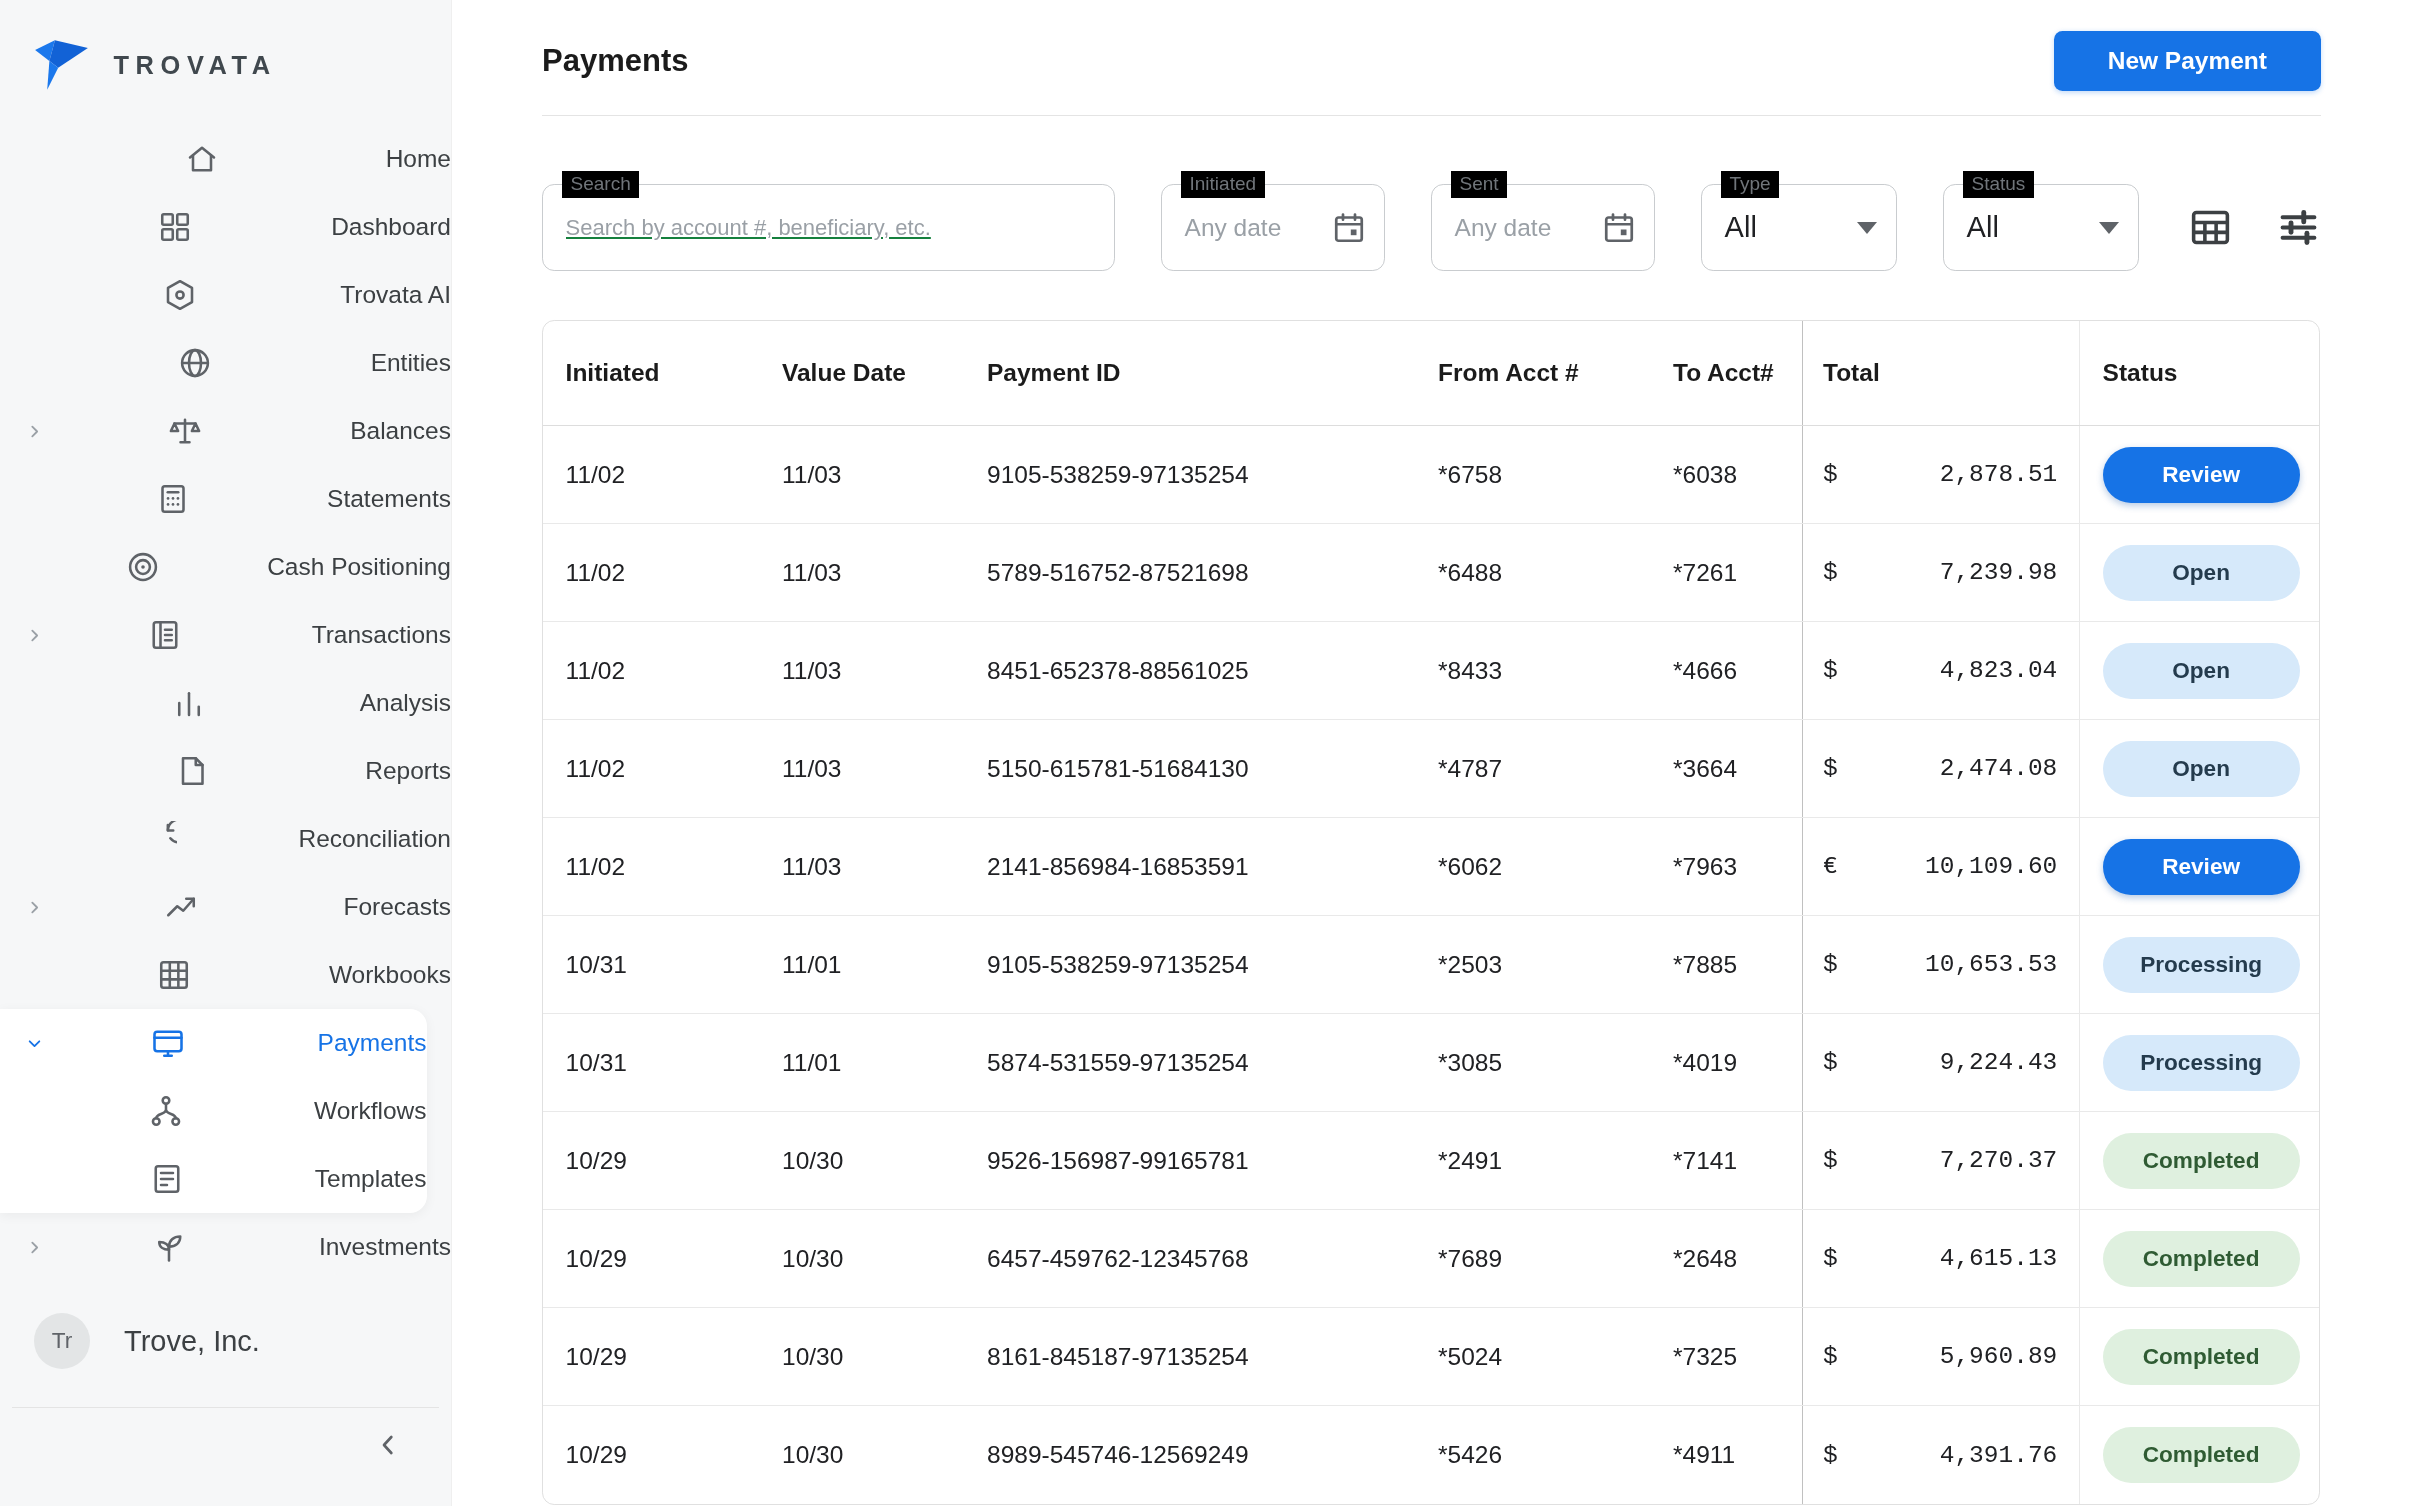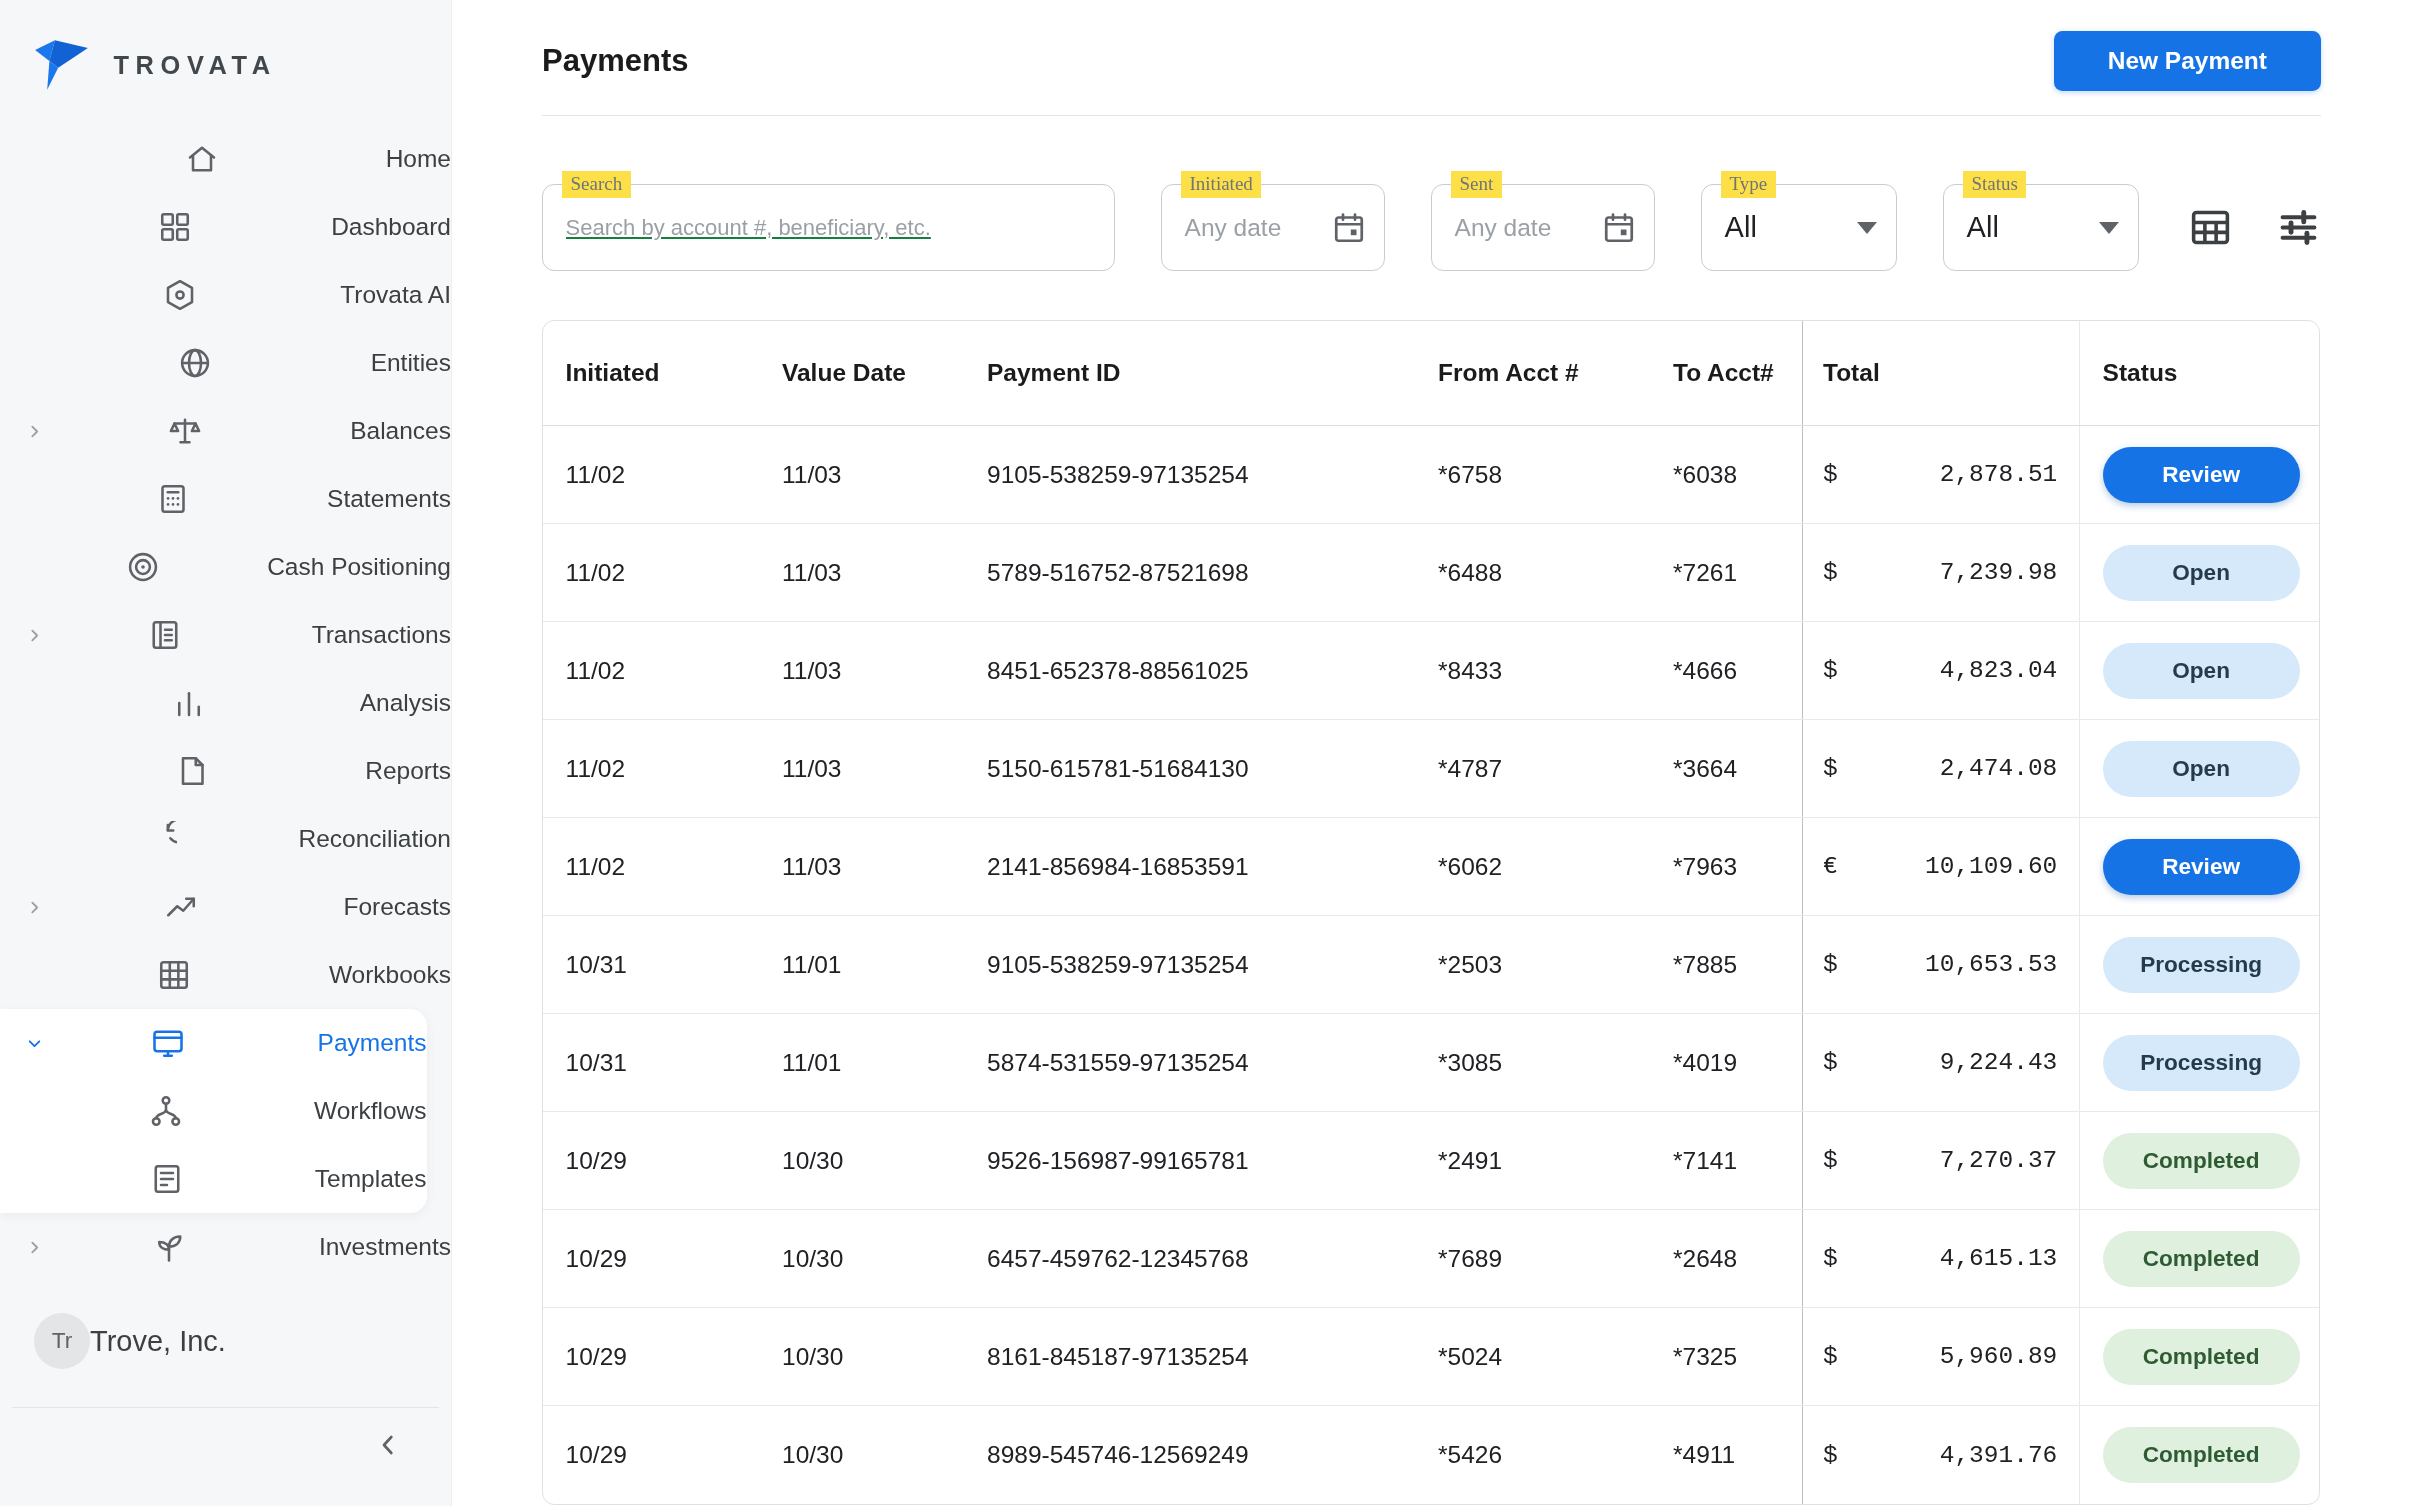--- a/index.html
+++ b/index.html
@@ -34,21 +34,21 @@
   .nav-icon { width:41px; height:41px; margin-left:1.9px; margin-right:34px;
     display:flex; align-items:center; justify-content:center; color:#5F6368; }
   .nav-icon svg { width:36px; height:36px; }
   .nav-item.active { color:var(--accent,#1673E6); font-weight:500; }
   .nav-item.active .nav-icon { color:var(--accent,#1673E6); }
   .nav-group {
     background:#ffffff; border-radius:0 17px 17px 0;
     margin-right:24.5px; box-shadow:0 2.8px 11.3px rgba(0,0,0,0.05);
   }
 
-  .account { display:flex; align-items:center; padding-left:34px; margin-top:32px; }
+  .account { display:flex; align-items:center; gap:34px; padding-left:34px; margin-top:32px; }
   .avatar {
     width:56px; height:56px; border-radius:50%; background:#E3E5E6; color:#5F6368;
     display:flex; align-items:center; justify-content:center; font-size:22.6px; flex:0 0 auto;
   }
   .account-name { font-size:29px; color:#3C4043; }
   .sidebar-divider { height:0.9px; background:#E4E4E4; margin:38px 12.2px 0 12.2px; }
   .collapse-btn {
     margin:15px 41px 0 auto; background:none; border:none; cursor:pointer; color:#5F6368;
     width:45px; height:45px; display:flex; align-items:center; justify-content:center;
   }
@@ -68,22 +68,22 @@
   
   .filters { margin-top:69px; display:flex; align-items:center; gap:46px; }
   .field {
     position:relative; height:87px; border:1.4px solid #C9CCCF; border-radius:12.2px;
     background:#fff; display:flex; align-items:center; padding:0 22.6px; cursor:pointer;
   }
   .field-search { width:573px; }
   .field-date { width:224px; padding-right:17px; }
   .field-select { width:196px; padding-right:19px; }
   .field-label {
-    position:absolute; top:-14px; left:19px; background:#fde047; padding:0 8.5px;
-    font-size:19px; color:#70757A; line-height:1.4;font-family:Liberation Serif, serif;
+    position:absolute; top:-14px; left:19px; background:#000000; padding:0 8.5px;
+    font-size:19px; color:#70757A; line-height:1.4;
   }
   .field input {
     border:none; outline:none; width:100%; font-size:22px; font-family:inherit; color:#15803d;
     background:transparent;
     text-decoration:underline;
   }
   .field input::placeholder { color:#9AA0A6; }
   .field-placeholder { font-size:24.5px; color:#9AA0A6; flex:1; }
   .field-value { font-size:29px; color:#202124; flex:1; }
   .caret {

